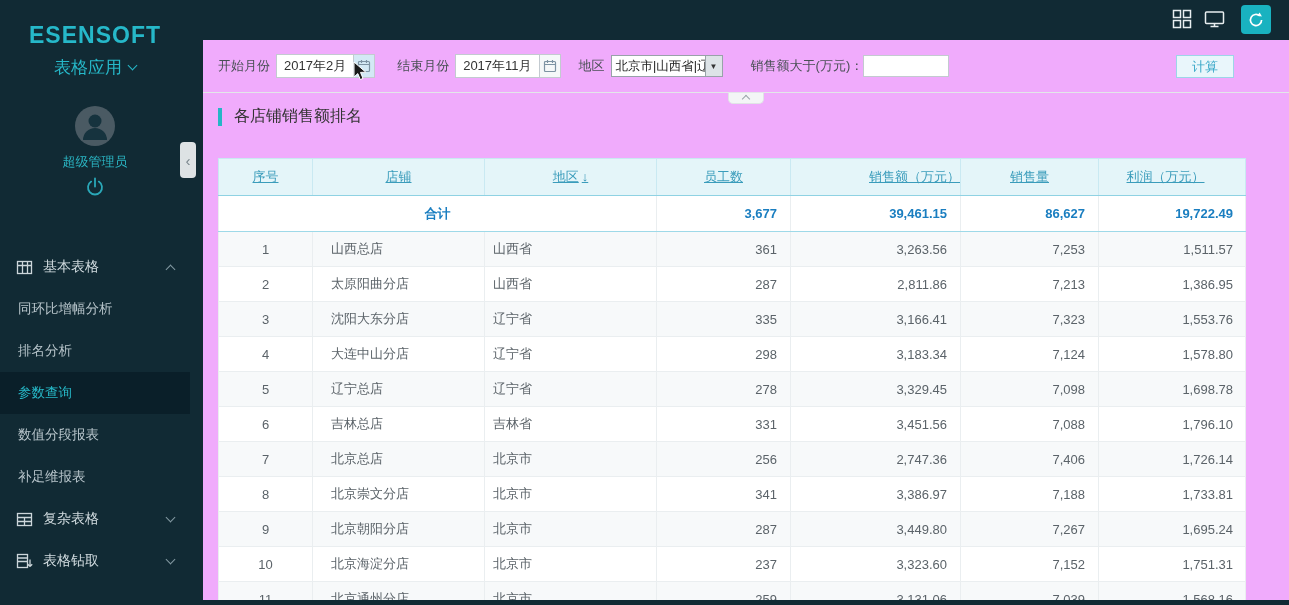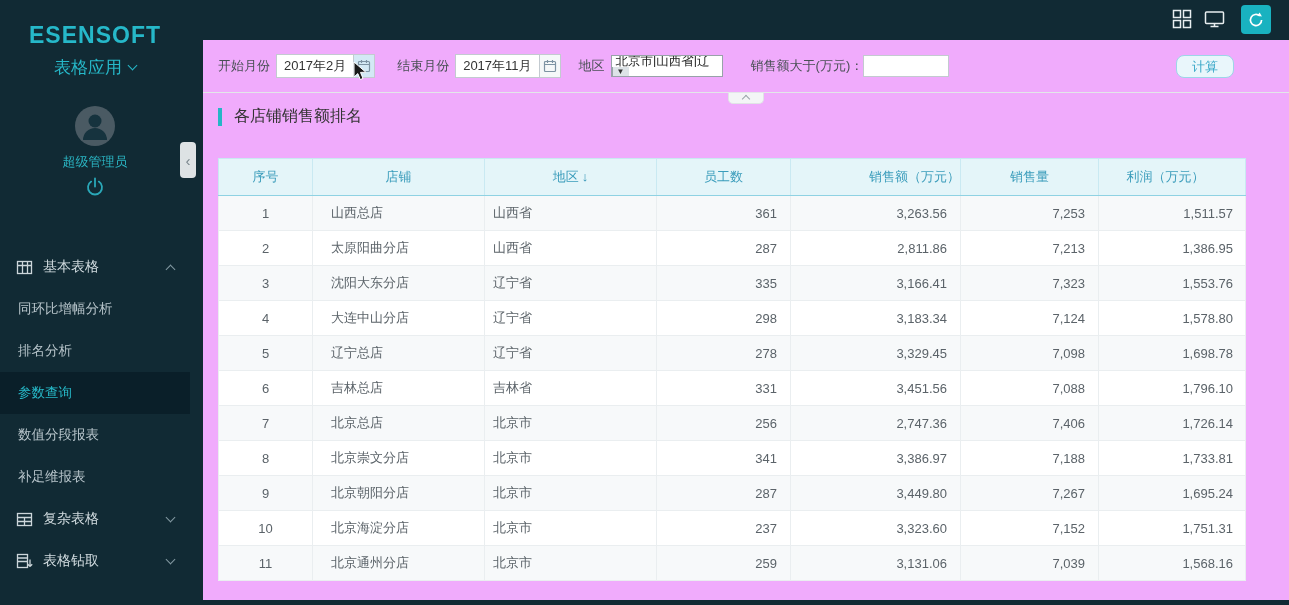--- a/index.html
+++ b/index.html
@@ -32,34 +32,34 @@
   .btn-refresh { left:1241px; top:5px; width:30px; height:29px; background:#19b2c0; border-radius:4px; display:flex; align-items:center; justify-content:center; }
 
   
   .panel { position:absolute; left:203px; top:40px; width:1086px; height:560px; background:#f0abfc; z-index:1; overflow:hidden; }
   .filterbar { position:relative; height:53px; border-bottom:1px solid #e3e7e9; display:flex; align-items:center; padding-left:15px; }
   .f-label { font-size:13px; color:#4a5056; white-space:nowrap; }.ml10{margin-left:28px}.ml18{margin-left:18px}.ml22{margin-left:22px}
   .date-input { display:flex; align-items:stretch; height:24px; border:1px solid #c3cad0; background:#fff; margin-left:6px; }
   .date-text { display:flex; align-items:center; padding:0 7px; font-size:13px; color:#333; min-width:62px; }
   .cal-btn { width:21px; border-left:1px solid #c3cad0; display:flex; align-items:center; justify-content:center; background:#f5f8f9; cursor:pointer; }
   .cal-btn.hot { background:#d3e9f5; }
-  .select { display:flex; align-items:stretch; height:22px; border:1px solid #98a2a9; background:#fff; margin-left:6px; width:112px; cursor:pointer;flex-direction:column; }
+  .select { display:flex; align-items:stretch; height:22px; border:1px solid #98a2a9; background:#fff; margin-left:6px; width:112px; cursor:pointer; }
   .select-text { flex:1; display:flex; align-items:center; padding-left:4px; font-size:12.5px; color:#222; white-space:nowrap; overflow:hidden; }
   .select-btn { width:17px; background:#dde3e7; border-left:1px solid #98a2a9; display:flex; align-items:center; justify-content:center; font-size:8px; color:#333; }
   .text-input { width:86px; height:22px; border:1px solid #c3cad0; font-size:13px; padding:0 4px; }
-  .calc-btn { position:absolute; right:55px; top:15px; width:58px; height:23px; background:#e9f6fb; border:1px solid #9dd5e8; border-radius:8px; color:#38a7c8; font-size:13px; cursor:pointer; }
+  .calc-btn { position:absolute; right:55px; top:15px; width:58px; height:23px; background:#e9f6fb; border:1px solid #9dd5e8; border-radius:0; color:#38a7c8; font-size:13px; cursor:pointer; }
   .collapse-tab { position:absolute; left:50%; top:53px; transform:translateX(-50%); width:36px; height:11px; background:#f3f5f6; border:1px solid #e0e4e6; border-top:none; border-radius:0 0 5px 5px; display:flex; justify-content:center; align-items:flex-start; cursor:pointer; }
   .chev-up-sm { width:6px; height:6px; border-left:1.3px solid #9aa5ab; border-top:1.3px solid #9aa5ab; transform:rotate(45deg); margin-top:3px; }
   .title-row { position:absolute; top:66px; left:15px; display:flex; align-items:center; }
   .title-bar { width:4px; height:18px; background:#25b6c6; margin-right:12px; }
   .title-text { font-size:16px; color:#333; }
 
   
   .rank-table { position:absolute; top:118px; left:15px; width:1027px; border-collapse:collapse; table-layout:fixed; }
-  .rank-table th { height:37px; background:#e4f5f9; border:1px solid #c9e9f2; border-bottom:1px solid #8fd2e3; font-weight:normal; font-size:13px; color:#3a9cbb; text-align:center; cursor:pointer; }
+  .rank-table th { height:37px; background:#e4f5f9; border:1px solid #c9e9f2; border-bottom:1px solid #8fd2e3; font-weight:normal; font-size:13px; color:#3a9cbb; text-align:center; cursor:pointer;text-decoration:underline; }
   .rank-table td { height:35px; border:1px solid #eaeef0; font-size:13px; color:#5b6369; background:#fff; }
   .sort-glyph { margin-left:3px; color:#2f93b5; }
   .total-row td { font-weight:bold; color:#1a7ec0; border-bottom:1px solid #9ed9e8; height:36px; }
   .total-label { text-align:center; color:#1f9ec4; }
   tr.odd td { background:#f7f9fa; }
   .col-index{width:94px;text-align:center}
   .col-store{width:172px;text-align:left;padding-left:18px}
   .col-region{width:172px;text-align:left;padding-left:8px}
   .col-emp{width:134px;text-align:right;padding-right:13px}
   .col-sales{width:170px;text-align:right;padding-right:13px}
@@ -235,20 +235,27 @@
           <th class="col-index">序号</th>
           <th class="col-store" style="text-align:center;padding-left:0">店铺</th>
           <th class="col-region" style="text-align:center;padding-left:0"><span>地区</span><span class="sort-glyph">↓</span></th>
           <th class="col-emp" style="text-align:center;padding-right:0">员工数</th>
           <th class="col-sales" style="text-align:right;padding-right:0">销售额（万元）</th>
           <th class="col-vol" style="text-align:center;padding-right:0">销售量</th>
           <th class="col-profit" style="text-align:center;padding-right:13px">利润（万元）</th>
         </tr>
       </thead>
       <tbody>
+        <tr class="total-row">
+          <td class="total-label" colspan="3">合计</td>
+          <td class="col-emp">3,677</td>
+          <td class="col-sales">39,461.15</td>
+          <td class="col-vol">86,627</td>
+          <td class="col-profit">19,722.49</td>
+        </tr>
       <tr class="odd">
             <td class="col-index">1</td>
             <td class="col-store">山西总店</td>
             <td class="col-region">山西省</td>
             <td class="col-emp">361</td>
             <td class="col-sales">3,263.56</td>
             <td class="col-vol">7,253</td>
             <td class="col-profit">1,511.57</td>
           </tr>
           <tr>

